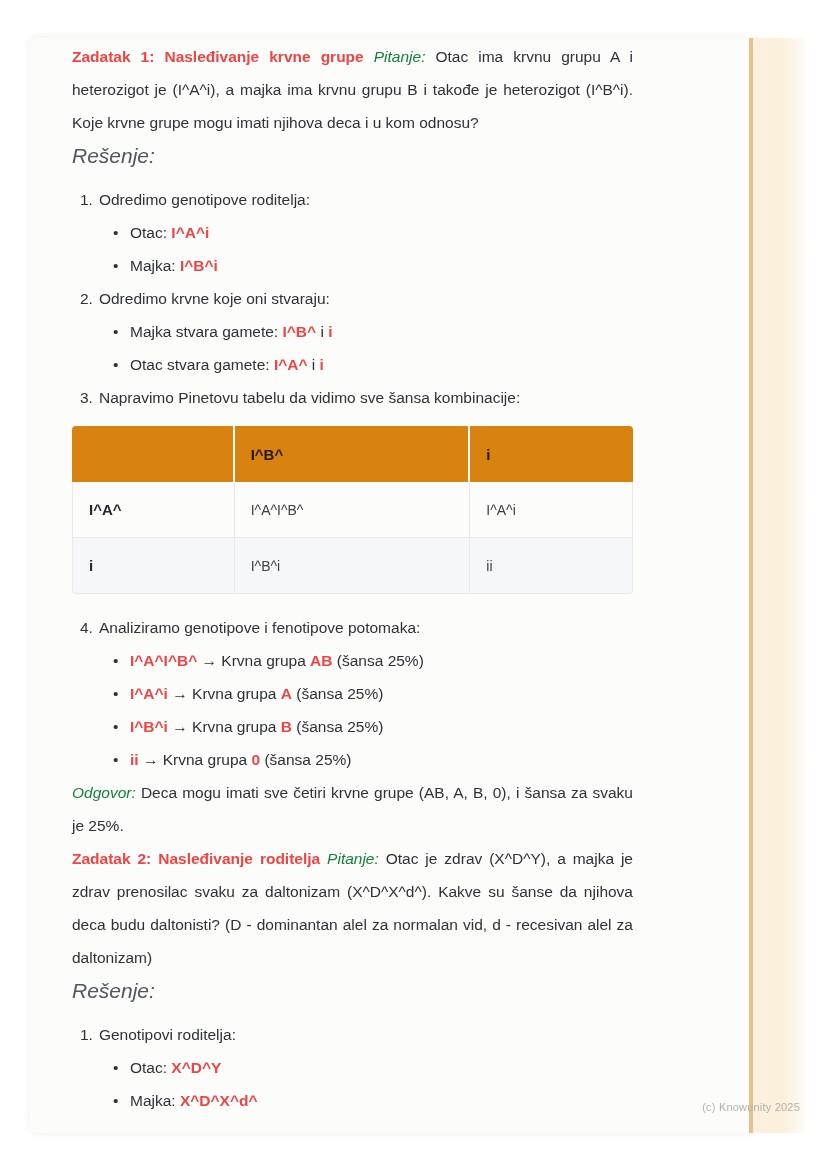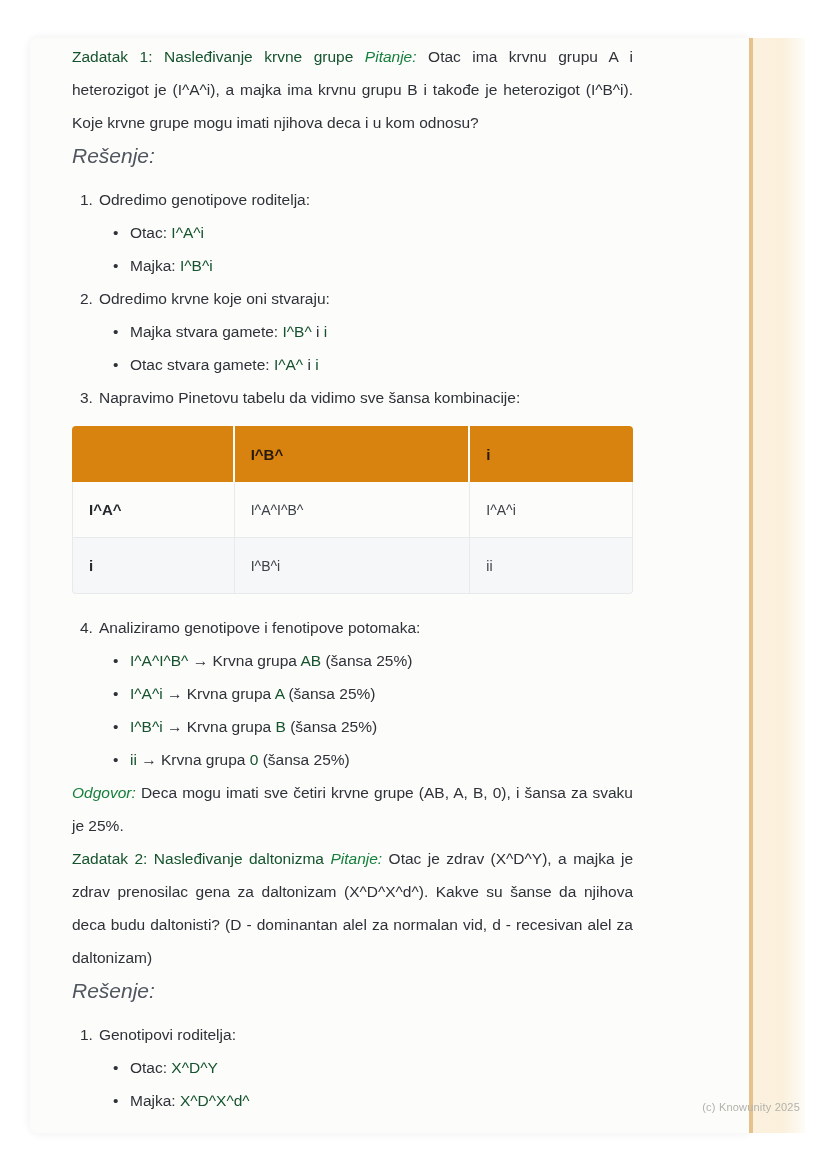--- a/index.html
+++ b/index.html
@@ -21,21 +21,21 @@
     position:absolute; left:749px; top:38px; width:56px; height:1095px;
     background:linear-gradient(90deg,#E5C18C 0px,#E5C18C 4px,#FBF1DE 4px,#FAF0DC 34px,#FEFCF8 56px);
   }
   .watermark {
     position:absolute; right:28px; top:1101px; z-index:3;
     font-size:11px; color:#B2B2AC; letter-spacing:.2px;
   }
   .para {
     font-size:15.5px; line-height:33px; text-align:justify; color:#2E3238;
   }
-  .para strong, .bullet strong, .step-line strong { font-weight:400; color:#14532d; }
+  .para strong, .bullet strong, .step-line strong { font-weight:700; color:#ef4444; }
   .ital { font-style:italic; color:#15803d; }
   .sol { font-size:21px; line-height:33px; font-style:italic; color:#50565F; margin:0 0 11px 0; }
   .step-line { font-size:15.5px; line-height:33px; padding-left:8px; }
   .step-num { padding-right:6px; }
   .bullet {
     position:relative; font-size:15.5px; line-height:33px;
     margin-left:41px; padding-left:17px;
   }
   .bullet + .bullet { }
   .bullet::before {
@@ -173,23 +173,23 @@
         <span>(šansa 25%)</span>
       </div>
     </div>
 
     <p class="para">
       <em class="ital">Odgovor:</em>
       <span>Deca mogu imati sve četiri krvne grupe (AB, A, B, 0), i šansa za svaku je 25%.</span>
     </p>
 
     <p class="para">
-      <strong>Zadatak 2: Nasleđivanje daltonizma</strong>
+      <strong>Zadatak 2: Nasleđivanje roditelja</strong>
       <em class="ital">Pitanje:</em>
-      <span>Otac je zdrav (X^D^Y), a majka je zdrav prenosilac gena za daltonizam (X^D^X^d^). Kakve su šanse da njihova deca budu daltonisti? (D - dominantan alel za normalan vid, d - recesivan alel za daltonizam)</span>
+      <span>Otac je zdrav (X^D^Y), a majka je zdrav prenosilac svaku za daltonizam (X^D^X^d^). Kakve su šanse da njihova deca budu daltonisti? (D - dominantan alel za normalan vid, d - recesivan alel za daltonizam)</span>
     </p>
 
     <p class="sol">Rešenje:</p>
 
     <div class="step">
       <div class="step-line">
         <span class="step-num">1.</span><span>Genotipovi roditelja:</span>
       </div>
       <div class="bullet">
         <span>Otac:</span>

